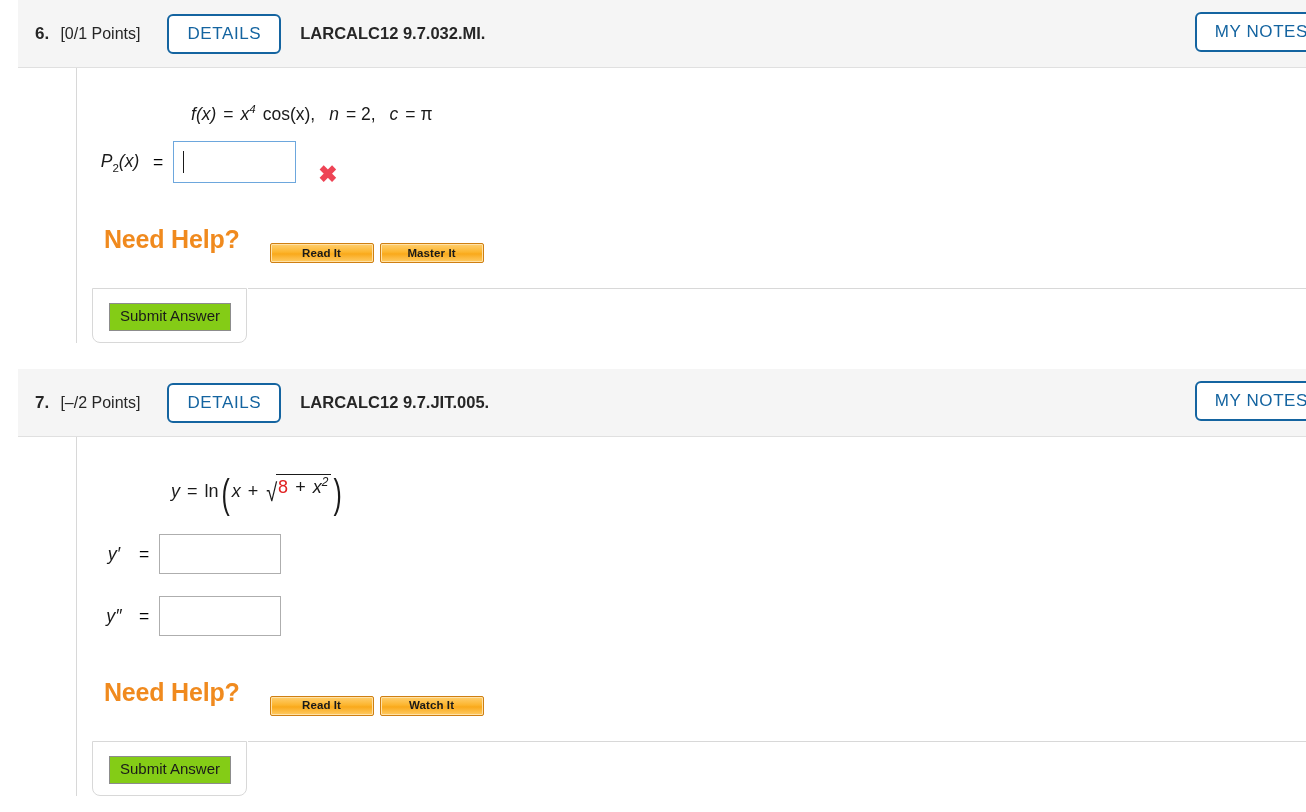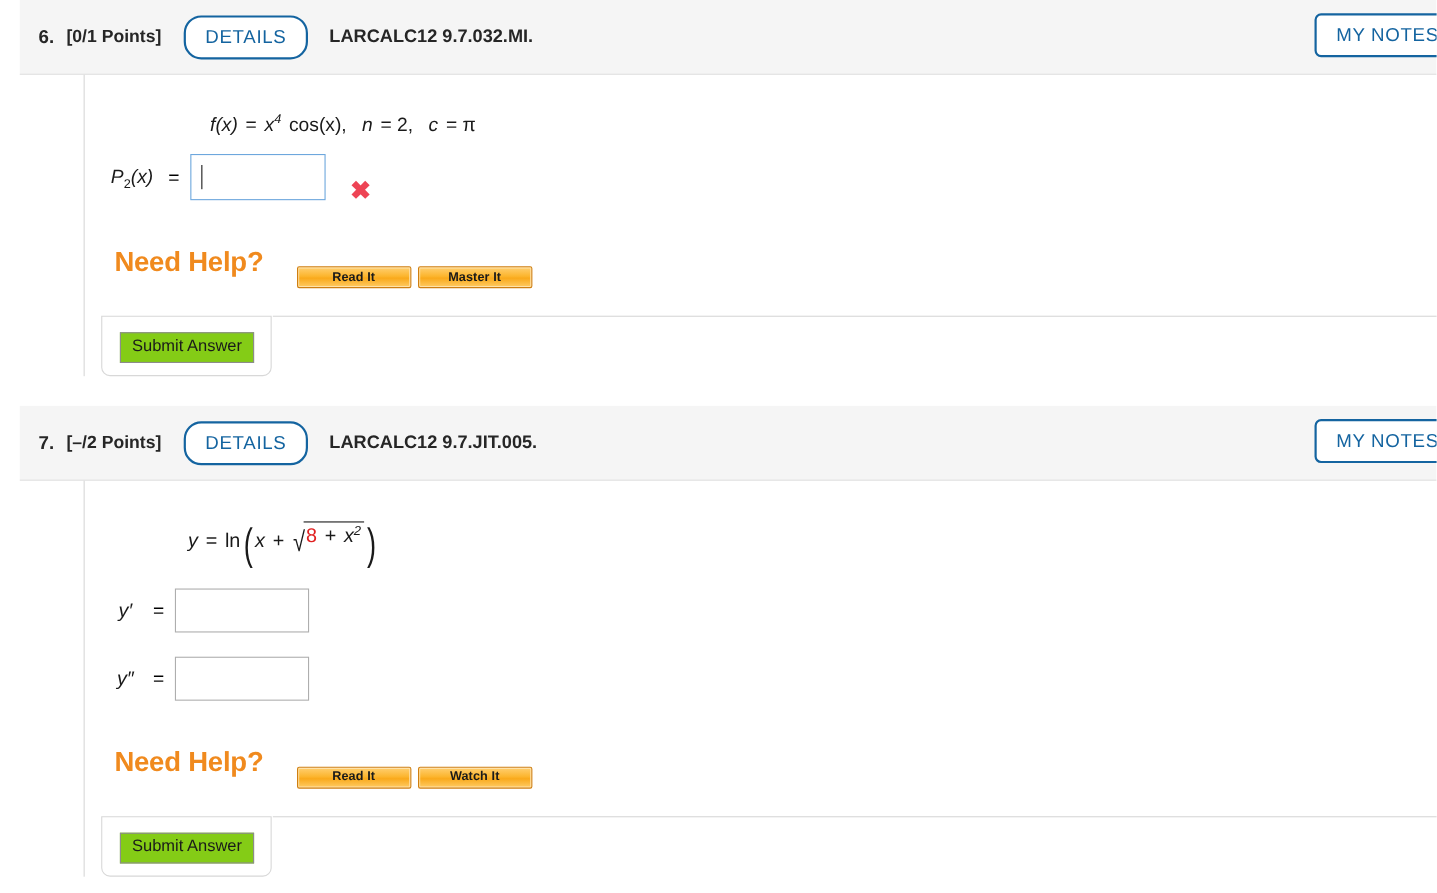--- a/index.html
+++ b/index.html
@@ -29,27 +29,27 @@
     display: flex;
     align-items: center;
     padding-left: 17px;
   }
   .q-num {
     font-size: 17px; font-weight: bold; color: #262626;
     letter-spacing: 0.1px;
     margin-right: 11px;
   }
   .q-points {
-    font-size: 16px; font-weight: bold; color: #262626;
-    margin-right: 20px;
+    font-size: 16px; font-weight: normal; color: #262626;
+    margin-right: 27px;
     white-space: nowrap;
   }
   .pill {
     border: 2px solid #1464a0;
-    border-radius: 16px;
+    border-radius: 6px;
     background: #ffffff;
     color: #1464a0;
     font-size: 17px;
     font-weight: normal;
     letter-spacing: 0.6px;
     padding: 9px 18px 10px 18px;
     margin-right: 13px;
     line-height: 1;
     cursor: pointer;
     white-space: nowrap;

